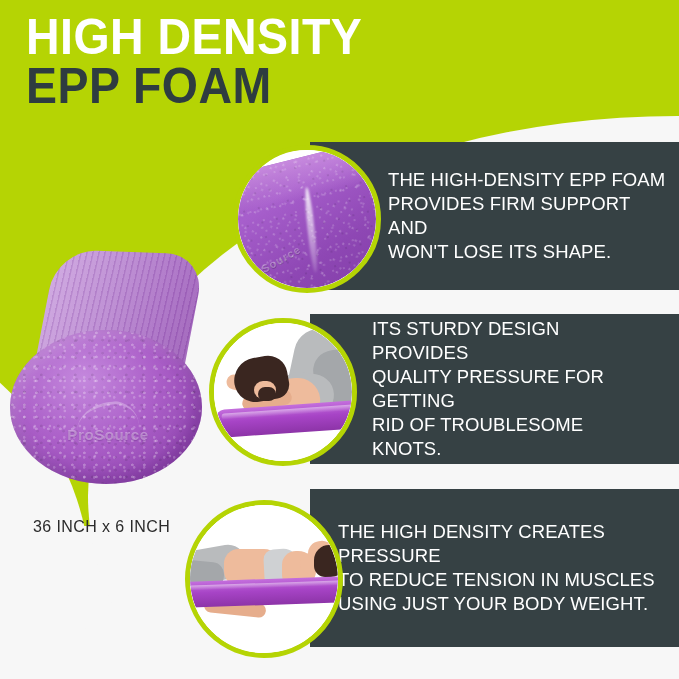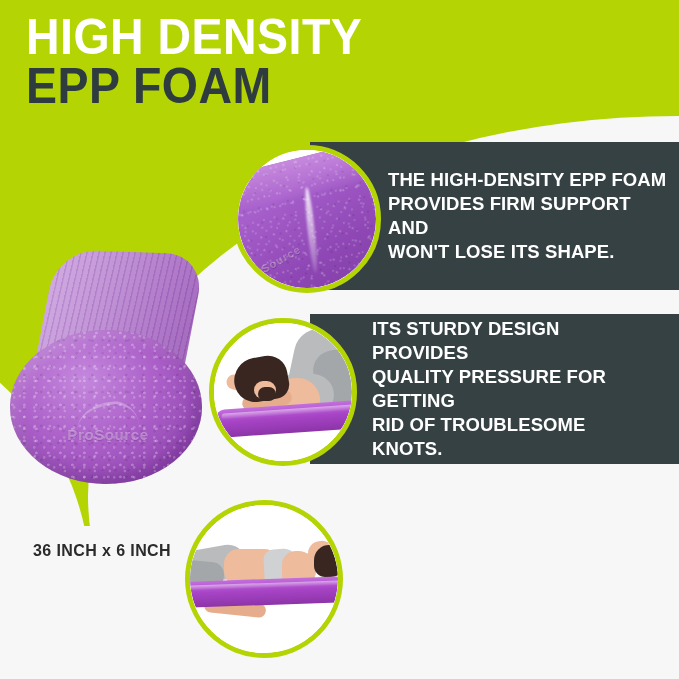--- a/index.html
+++ b/index.html
@@ -79,21 +79,21 @@
     z-index:4;
     display:flex;
     align-items:center;
   }
   .panel-text{
     color:#ffffff;
     font-size:18.5px;
     line-height:1.30;
     letter-spacing:0.1px;
     white-space:pre-line;
-    font-weight:bold;
+    font-weight:normal;
   }
   #panel-1{ left:310px; top:142px;  width:369px; height:148px; }
   #panel-2{ left:310px; top:314px;  width:369px; height:150px; }
   #panel-3{ left:310px; top:489px;  width:369px; height:158px; }
 
   #panel-1 .panel-text{ padding-left:78px; padding-right:6px; }
   #panel-2 .panel-text{ padding-left:62px; padding-right:22px; }
   #panel-3 .panel-text{ padding-left:28px; padding-right:4px; }
 
   
@@ -250,27 +250,26 @@
     position:absolute;
     left:66px; top:72px;
     width:62px; height:26px;
     border-top:3px solid rgba(255,255,255,0.28);
     border-radius:60% 40% 0 0 / 100% 100% 0 0;
     transform:rotate(-6deg);
   }
 
   .dimension-label{
     position:absolute;
-    left:33px; top:542px;
+    left:33px; top:518px;
     font-size:16px;
     color:#2b2b2b;
     letter-spacing:0.4px;
     z-index:6;
     white-space:nowrap;
-    font-weight:bold;
   }
 
   :root{
     --green:#b5d404;
     --dark:#364144;
   }
 </style>
 </head>
 <body>
 
@@ -325,20 +324,25 @@
 
         <div class="hair" style="left:20px;top:34px;width:54px;height:44px;border-radius:26px 22px 16px 24px;transform:rotate(-10deg);"></div>
         <div class="skin" style="left:40px;top:58px;width:22px;height:18px;border-radius:11px;"></div>
         <div class="hair" style="left:44px;top:64px;width:18px;height:14px;border-radius:9px;"></div>
 
         <div class="roller-bar" style="left:2px;top:82px;width:146px;height:28px;transform:rotate(-4deg);"></div>
       </div>
     </div>
   </div>
 
+  <div class="panel" id="panel-3">
+    <div class="panel-text">THE HIGH DENSITY CREATES PRESSURE
+TO REDUCE TENSION IN MUSCLES
+USING JUST YOUR BODY WEIGHT.</div>
+  </div>
 
   <div class="badge" id="badge-3">
     <div class="badge-inner">
       <div class="scene">
 
         <div class="legging" style="left:-6px;top:42px;width:62px;height:34px;border-radius:14px 20px 18px 14px;transform:rotate(-10deg);"></div>
         <div class="legging-d" style="left:-14px;top:56px;width:48px;height:26px;border-radius:12px;transform:rotate(6deg);"></div>
 
         <div class="skin" style="left:34px;top:44px;width:58px;height:38px;border-radius:16px 20px 22px 18px;"></div>
 

